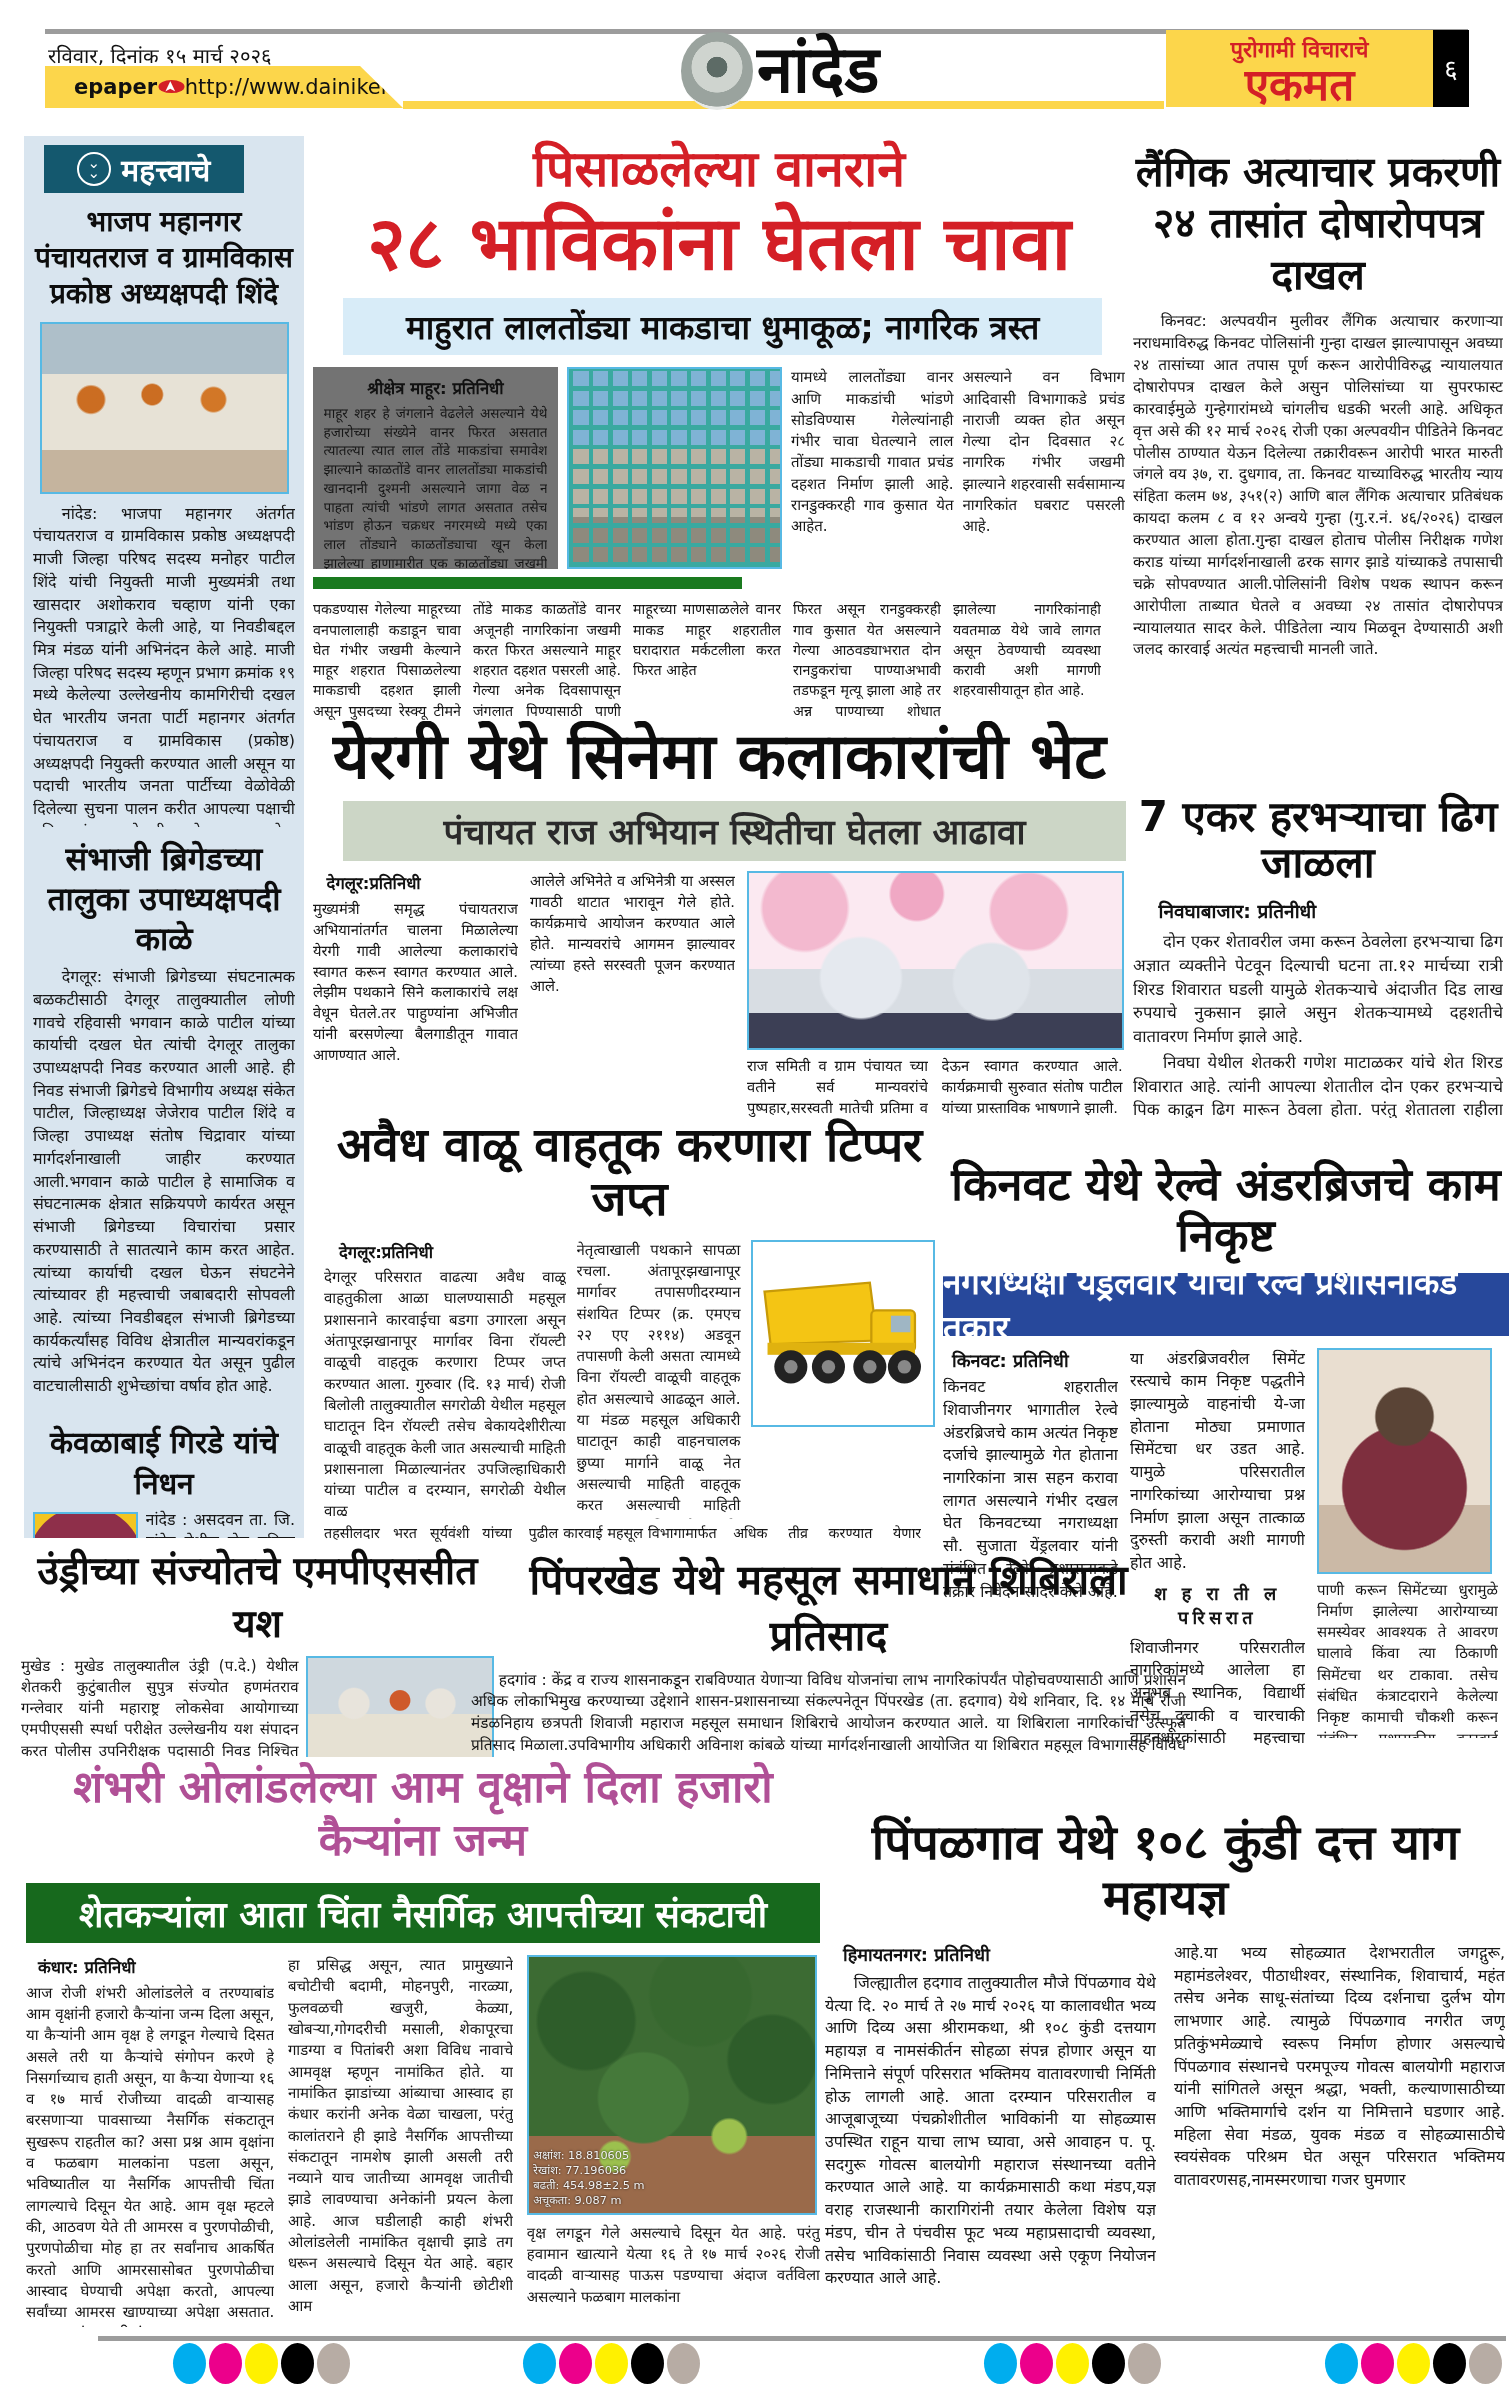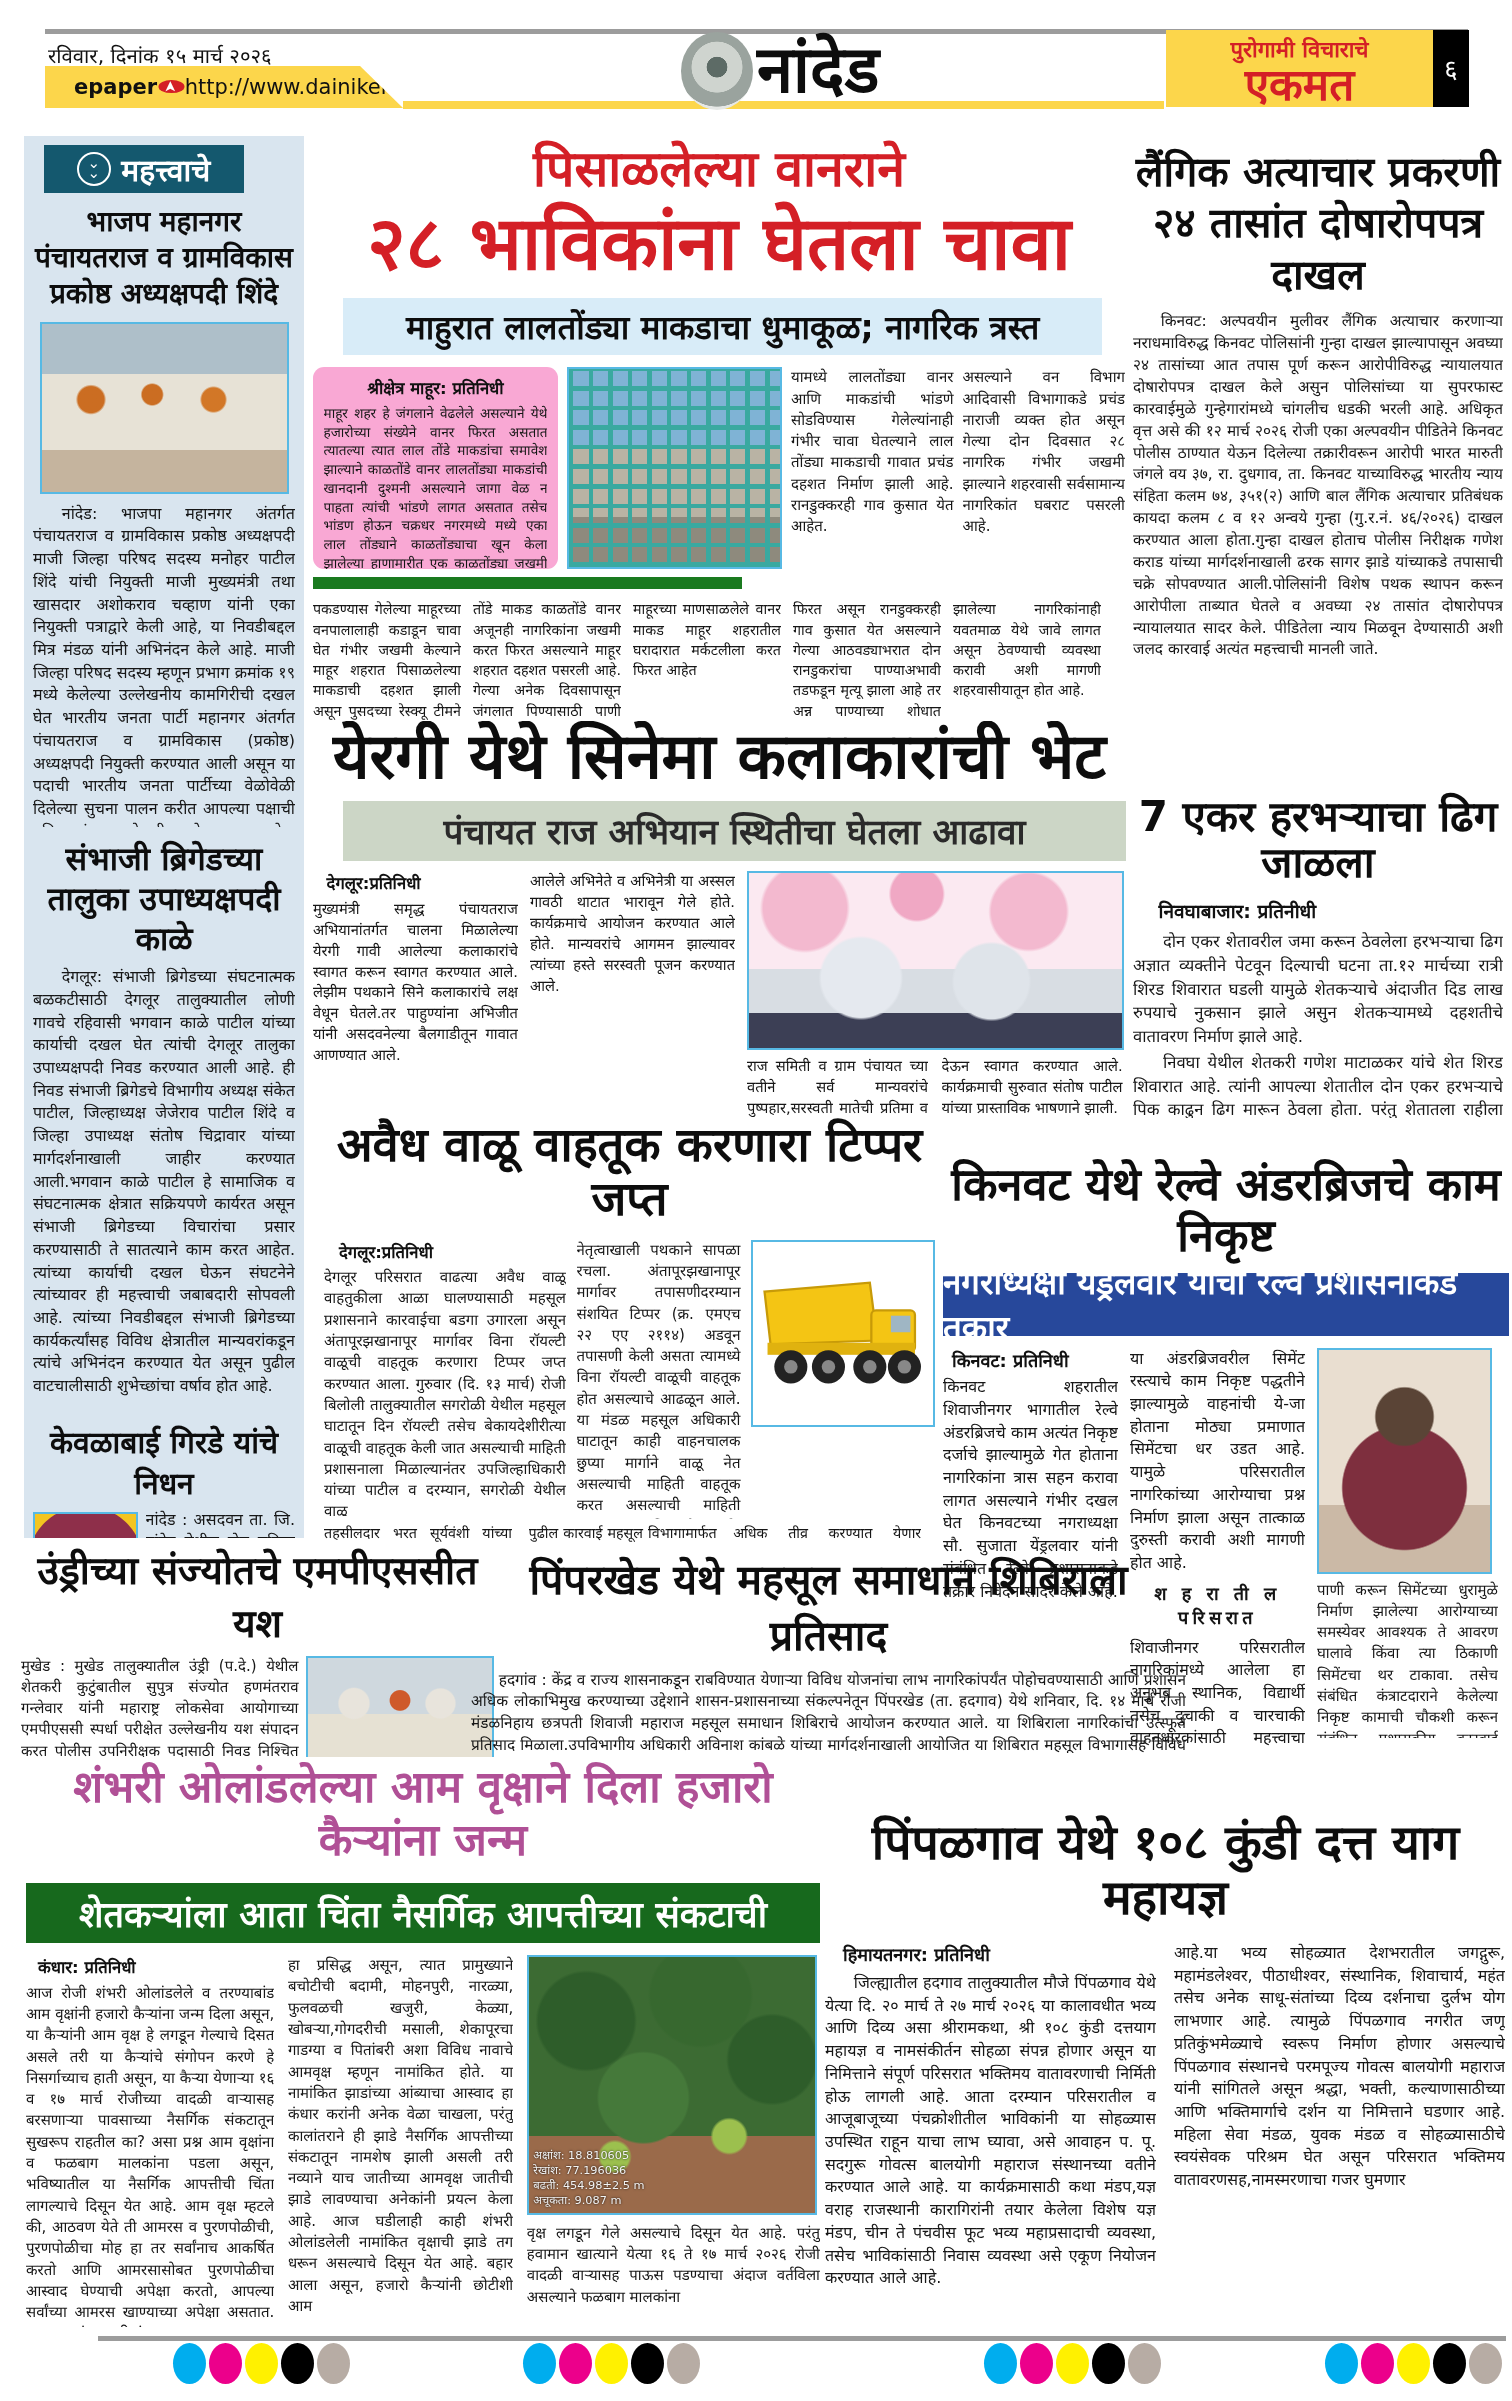--- a/index.html
+++ b/index.html
@@ -83,21 +83,21 @@
     </div>
 
   </div>
 
   <div class="abs" style="left:313px;top:139px;width:812px;height:581px;overflow:hidden;">
     <div class="center" style="font-size:50px;font-weight:bold;color:#d41f26;line-height:1.2;">पिसाळलेल्या वानराने</div>
     <div class="center" style="font-size:74px;font-weight:bold;color:#d41f26;line-height:1.2;">२८ भाविकांना घेतला चावा</div>
     <div class="band" style="background:#d8ecf8;color:#0d0d0d;font-size:33px;height:57px;margin:10.5px 22.6px 0 30px;">माहुरात लालतोंड्या माकडाचा धुमाकूळ; नागरिक त्रस्त</div>
 
     <div class="flexrow" style="gap:9px;margin-top:12px;height:202px;">
-      <div style="width:226px;background:#f9a8d4;padding:9px 10.5px;overflow:hidden;border-radius:11px;">
+      <div style="width:226px;background:#737373;padding:9px 10.5px;overflow:hidden;">
         <div class="byline" style="text-align:center;">श्रीक्षेत्र माहूर: प्रतिनिधी</div>
         <div class="body-txt" style="font-size:13.6px;line-height:1.38;margin-top:4.5px;">माहूर शहर हे जंगलाने वेढलेले असल्याने येथे हजारोच्या संख्येने वानर फिरत असतात त्यातल्या त्यात लाल तोंडे माकडांचा समावेश झाल्याने काळतोंडे वानर लालतोंड्या माकडांची खानदानी दुश्मनी असल्याने जागा वेळ न पाहता त्यांची भांडणे लागत असतात तसेच भांडण होऊन चक्रधर नगरमध्ये मध्ये एका लाल तोंड्याने काळतोंड्याचा खून केला झालेल्या हाणामारीत एक काळतोंड्या जखमी होऊन पिसाळला गेल्याने त्याने गेल्या दोन दिवसात २८ भाविक नागरिकांना जखमी केले</div>
       </div>
       <div class="photo" style="width:217px;height:202px;
                   background:repeating-linear-gradient(90deg,#3aa9a0 0 4.5px,transparent 4.5px 19.6px),
                              repeating-linear-gradient(0deg,#3aa9a0 0 4.5px,transparent 4.5px 19.6px),
                              linear-gradient(180deg,#7fb3d5 0 40%,#b9b3a4 40% 75%,#8e8a7d 75%);"></div>
       <div class="body-txt" style="width:164px;font-size:15px;">यामध्ये लालतोंड्या वानर आणि माकडांची भांडणे सोडविण्यास गेलेल्यांनाही गंभीर चावा घेतल्याने लाल तोंड्या माकडाची गावात प्रचंड दहशत निर्माण झाली आहे. रानडुक्करही गाव कुसात येत आहेत.</div>
       <div class="body-txt" style="width:164px;font-size:15px;">असल्याने वन विभाग आदिवासी विभागाकडे प्रचंड नाराजी व्यक्त होत असून गेल्या दोन दिवसात २८ नागरिक गंभीर जखमी झाल्याने शहरवासी सर्वसामान्य नागरिकांत घबराट पसरली आहे.</div>
     </div>
@@ -118,21 +118,21 @@
     <div class="hd-black center" style="font-size:41px;line-height:1.25;">२४ तासांत दोषारोपपत्र दाखल</div>
     <div class="body-txt indent" style="margin-top:10.5px;font-size:15.4px;height:467px;">किनवट: अल्पवयीन मुलीवर लैंगिक अत्याचार करणाऱ्या नराधमाविरुद्ध किनवट पोलिसांनी गुन्हा दाखल झाल्यापासून अवघ्या २४ तासांच्या आत तपास पूर्ण करून आरोपीविरुद्ध न्यायालयात दोषारोपपत्र दाखल केले असुन पोलिसांच्या या सुपरफास्ट कारवाईमुळे गुन्हेगारांमध्ये चांगलीच धडकी भरली आहे. अधिकृत वृत्त असे की १२ मार्च २०२६ रोजी एका अल्पवयीन पीडितेने किनवट पोलीस ठाण्यात येऊन दिलेल्या तक्रारीवरून आरोपी भारत मारुती जंगले वय ३७, रा. दुधगाव, ता. किनवट याच्याविरुद्ध भारतीय न्याय संहिता कलम ७४, ३५१(२) आणि बाल लैंगिक अत्याचार प्रतिबंधक कायदा कलम ८ व १२ अन्वये गुन्हा (गु.र.नं. ४६/२०२६) दाखल करण्यात आला होता.गुन्हा दाखल होताच पोलीस निरीक्षक गणेश कराड यांच्या मार्गदर्शनाखाली ढरक सागर झाडे यांच्याकडे तपासाची चक्रे सोपवण्यात आली.पोलिसांनी विशेष पथक स्थापन करून आरोपीला ताब्यात घेतले व अवघ्या २४ तासांत दोषारोपपत्र न्यायालयात सादर केले. पीडितेला न्याय मिळवून देण्यासाठी अशी जलद कारवाई अत्यंत महत्त्वाची मानली जाते.</div>
   </div>
 
   <div class="abs" style="left:313px;top:721px;width:813px;height:399px;overflow:hidden;">
     <div class="hd-black center" style="font-size:63px;line-height:1.15;">येरगी येथे सिनेमा कलाकारांची भेट</div>
     <div class="band" style="background:#ccd6c6;color:#2a2a2a;font-size:35px;height:60px;margin:7.5px 0 0 30px;">पंचायत राज अभियान स्थितीचा घेतला आढावा</div>
     <div class="flexrow" style="gap:12px;margin-top:10.5px;">
       <div style="width:205px;">
         <div class="byline" style="margin-left:13.6px;">देगलूर:प्रतिनिधी</div>
-        <div class="body-txt" style="font-size:14.7px;margin-top:4.5px;height:177px;">मुख्यमंत्री समृद्ध पंचायतराज अभियानांतर्गत चालना मिळालेल्या येरगी गावी आलेल्या कलाकारांचे स्वागत करून स्वागत करण्यात आले. लेझीम पथकाने सिने कलाकारांचे लक्ष वेधून घेतले.तर पाहुण्यांना अभिजीत यांनी असदवनेल्या बैलगाडीतून गावात आणण्यात आले.</div>
+        <div class="body-txt" style="font-size:14.7px;margin-top:4.5px;height:177px;">मुख्यमंत्री समृद्ध पंचायतराज अभियानांतर्गत चालना मिळालेल्या येरगी गावी आलेल्या कलाकारांचे स्वागत करून स्वागत करण्यात आले. लेझीम पथकाने सिने कलाकारांचे लक्ष वेधून घेतले.तर पाहुण्यांना अभिजीत यांनी बरसणेल्या बैलगाडीतून गावात आणण्यात आले.</div>
       </div>
       <div class="body-txt" style="width:205px;font-size:14.7px;height:207px;">आलेले अभिनेते व अभिनेत्री या अस्सल गावठी थाटात भारावून गेले होते. कार्यक्रमाचे आयोजन करण्यात आले होते. मान्यवरांचे आगमन झाल्यावर त्यांच्या हस्ते सरस्वती पूजन करण्यात आले.</div>
       <div>
         <div class="photo" style="width:377px;height:179px;
                     background:radial-gradient(circle at 15% 20%,#f3b9cf 0 12%,transparent 13%),
                                radial-gradient(circle at 45% 12%,#f0a8c4 0 10%,transparent 11%),
                                radial-gradient(circle at 75% 22%,#f3b9cf 0 12%,transparent 13%),
                                radial-gradient(circle at 30% 60%,#e5e9ef 0 14%,transparent 15%),
                                radial-gradient(circle at 65% 62%,#dfe4ea 0 14%,transparent 15%),
                                linear-gradient(180deg,#fbe9f1 0 55%,#d8dde3 55% 80%,#3c3f55 80%);"></div>

